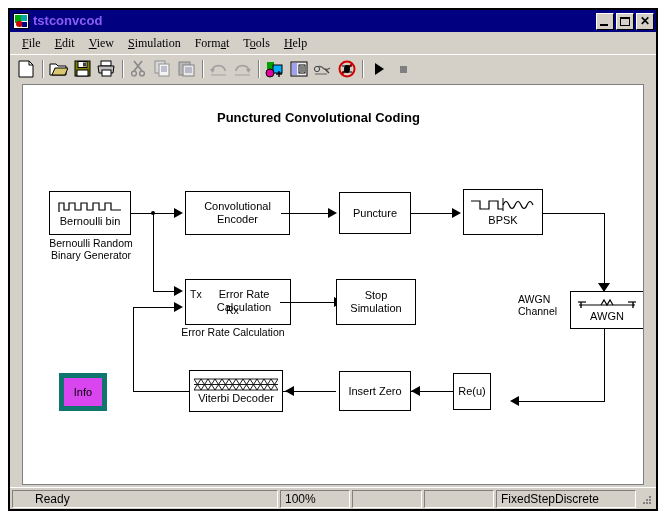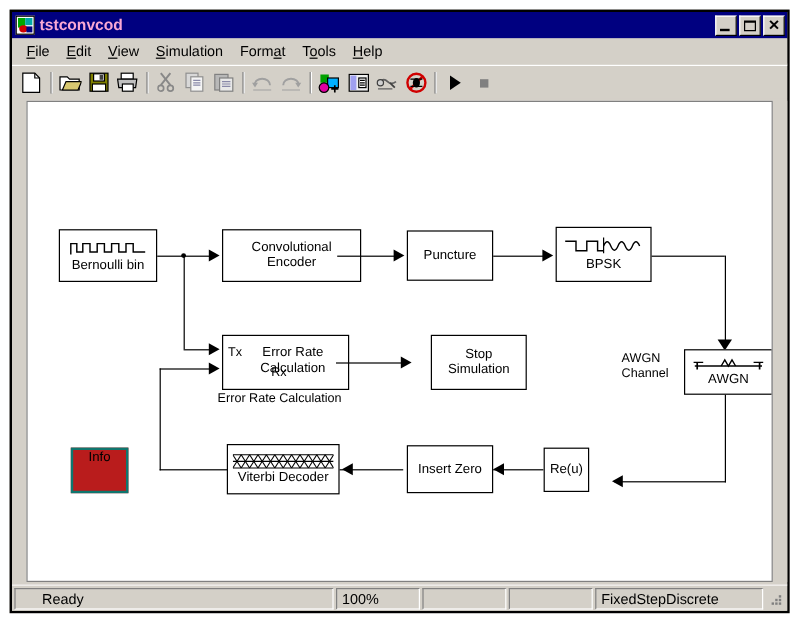--- a/index.html
+++ b/index.html
@@ -48,21 +48,21 @@
   .title-icon .ti-teal{
     position:absolute;left:7px;top:1px;width:6px;height:6px;background:#00a8a8;
   }
   .title-icon .ti-red{
     position:absolute;left:2px;top:7px;width:7px;height:6px;background:#d00000;border-radius:50%;
   }
   .title-icon .ti-blue{
     position:absolute;left:8px;top:8px;width:5px;height:5px;background:#000080;
   }
   .title-text{
-    color:#f9a8d4;
+    color:#8b5cf6;
     font-size:13px;
     font-weight:bold;
     letter-spacing:0px;
     flex:1 1 auto;
     white-space:nowrap;
     overflow:hidden;
     line-height:16px;
   }
   .win-btns{display:flex;gap:2px;align-items:center;flex:0 0 auto;}
   .win-btn{
@@ -96,20 +96,21 @@
     display:flex;align-items:center;
     padding-left:5px;
     flex:0 0 auto;
     border-bottom:1px solid #d4d0c8;
   }
   .menu-item{
     font-size:12px;color:#000000;
     padding:2px 7px;
     white-space:nowrap;
     line-height:14px;
+    font-family:Liberation Serif, serif;
   }
   .menu-item u{text-decoration:underline;}
   
   .toolbar{
     height:27px;
     background:#d4d0c8;
     border-top:1px solid #ffffff;
     display:flex;align-items:center;
     padding-left:5px;
     flex:0 0 auto;
@@ -253,24 +254,24 @@
   .diag-title{
     position:absolute;
     font-size:13px;font-weight:bold;color:#000000;
     white-space:nowrap;
   }
   .port-lbl{
     position:absolute;font-size:10.5px;color:#000000;line-height:12px;
   }
   .info-blk{
     position:absolute;
-    background:#b91c1c;
-    border:2px solid #0f766e;
-    box-sizing:border-box;
-    display:flex;align-items:flex-start;justify-content:center;
+    background:#d946ef;
+    border:5px solid #0f766e;
+    box-sizing:border-box;
+    display:flex;align-items:center;justify-content:center;
     font-size:11px;color:#000000;
   }
   svg{display:block;}
 </style>
 </head>
 <body>
 
 <div id="app">
 
   <div class="window">
@@ -439,33 +440,36 @@
         <svg width="14" height="16" viewBox="0 0 14 16">
           <rect x="4" y="5" width="7" height="7" fill="#808080"></rect>
         </svg>
       </div>
 
     </div>
 
     <div class="canvas-wrap">
       <div class="canvas">
 
+        <div class="diag-title" style="left:194px;top:25px;">Punctured Convolutional Coding</div>
 
         <div class="blk" style="left:26px;top:106px;width:82px;height:44px;">
           <svg width="64" height="15" viewBox="0 0 64 15" style="margin-bottom:1px;">
             <polyline points="1,13 1,4 6,4 6,11 11,11 11,4 17,4 17,11 23,11 23,4 29,4 29,11 35,11 35,4 41,4 41,11 47,11 47,4 53,4 53,11 63,11" fill="none" stroke="#000" stroke-width="1.2"></polyline>
           </svg>
           <span class="lbl">Bernoulli bin</span>
         </div>
+        <div class="cap" style="left:16px;top:152px;width:104px;">Bernoulli Random
+Binary Generator</div>
 
         <div class="wire h" style="left:108px;top:128px;width:45px;"></div>
         <div class="junc" style="left:128px;top:126px;"></div>
         <div class="arrow-r" style="left:151px;top:123px;"></div>
 
-        <div class="blk" style="left:162px;top:106px;width:116px;height:44px;">
+        <div class="blk" style="left:162px;top:106px;width:105px;height:44px;">
           <span class="lbl">Convolutional
 Encoder</span>
         </div>
 
         <div class="wire h" style="left:258px;top:128px;width:49px;"></div>
         <div class="arrow-r" style="left:305px;top:123px;"></div>
 
         <div class="blk" style="left:316px;top:107px;width:72px;height:42px;">
           <span class="lbl">Puncture</span>
         </div>
@@ -514,21 +518,21 @@
         </div>
         <div class="cap" style="left:140px;top:241px;width:140px;">Error Rate Calculation</div>
 
         <div class="wire v" style="left:130px;top:128px;height:78px;"></div>
         <div class="wire h" style="left:130px;top:206px;width:23px;"></div>
         <div class="arrow-r" style="left:151px;top:201px;"></div>
 
         <div class="wire h" style="left:257px;top:217px;width:56px;"></div>
         <div class="arrow-r" style="left:311px;top:212px;"></div>
 
-        <div class="blk" style="left:336px;top:194px;width:80px;height:46px;">
+        <div class="blk" style="left:313px;top:194px;width:80px;height:46px;">
           <span class="lbl">Stop
 Simulation</span>
         </div>
 
         <div class="info-blk" style="left:36px;top:288px;width:48px;height:38px;">
           <span>Info</span>
         </div>
 
         <div class="blk" style="left:166px;top:285px;width:94px;height:42px;">
           <svg width="84" height="15" viewBox="0 0 84 15" style="margin-bottom:0px;">

